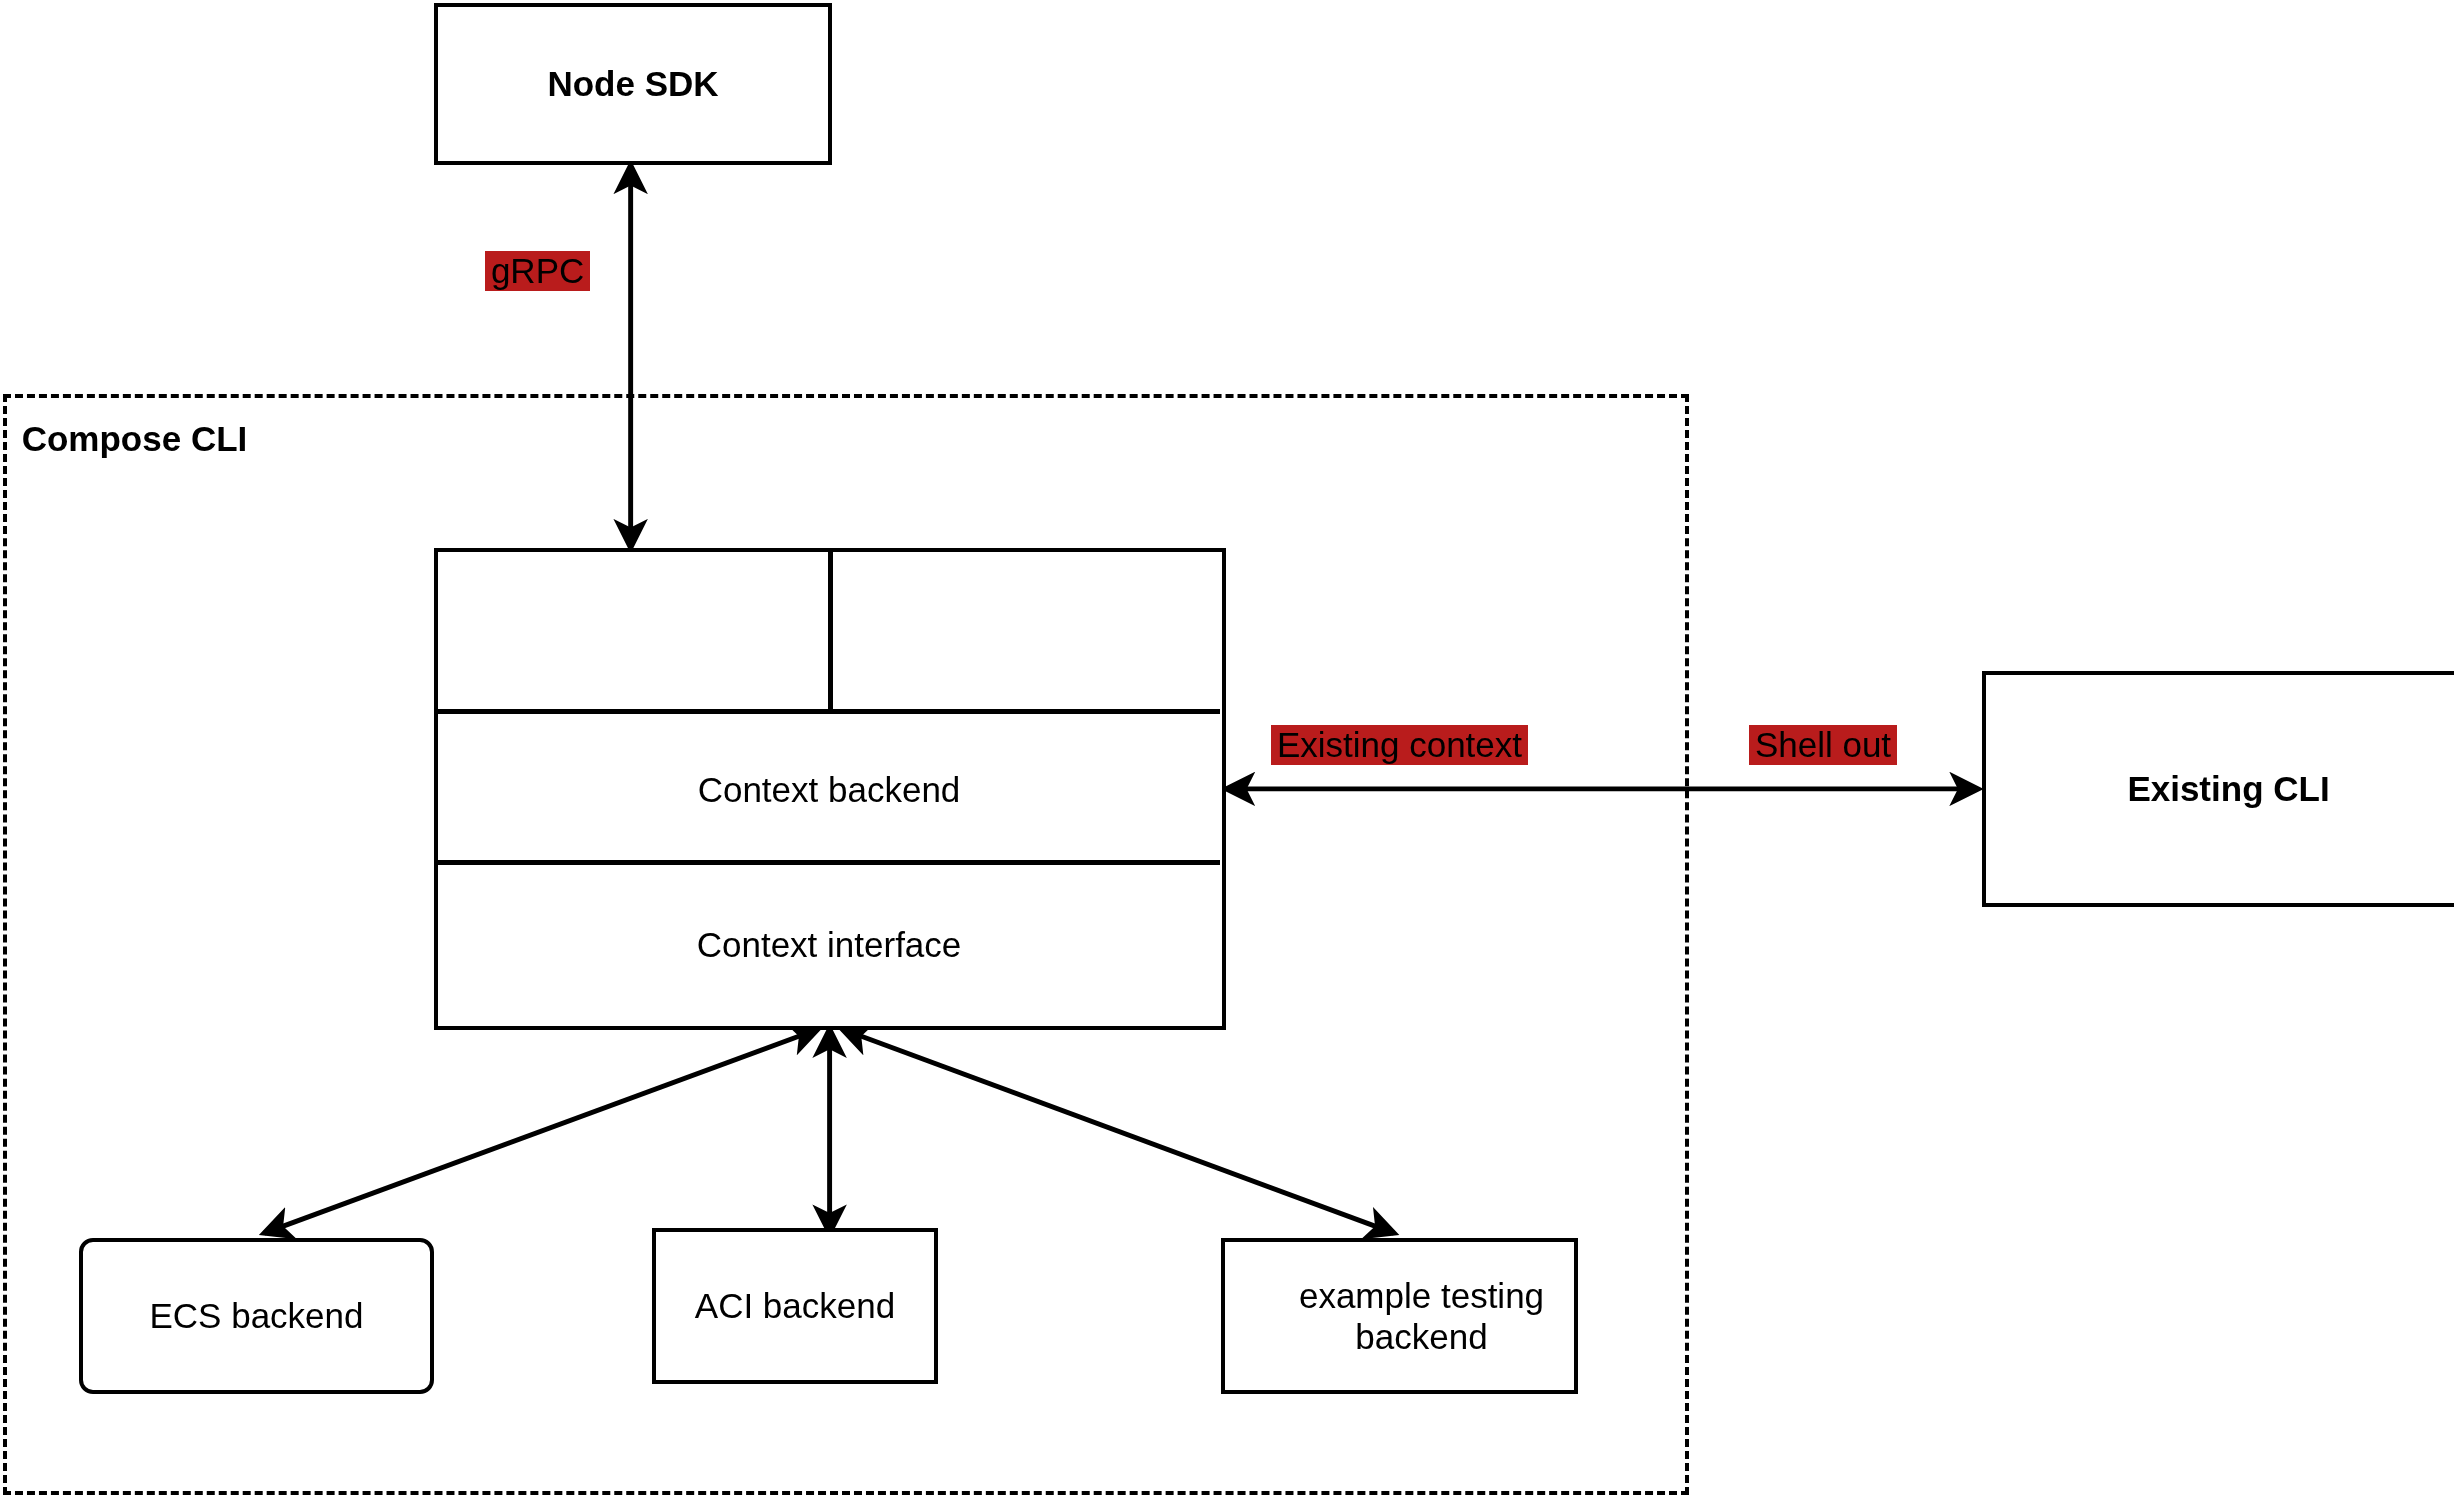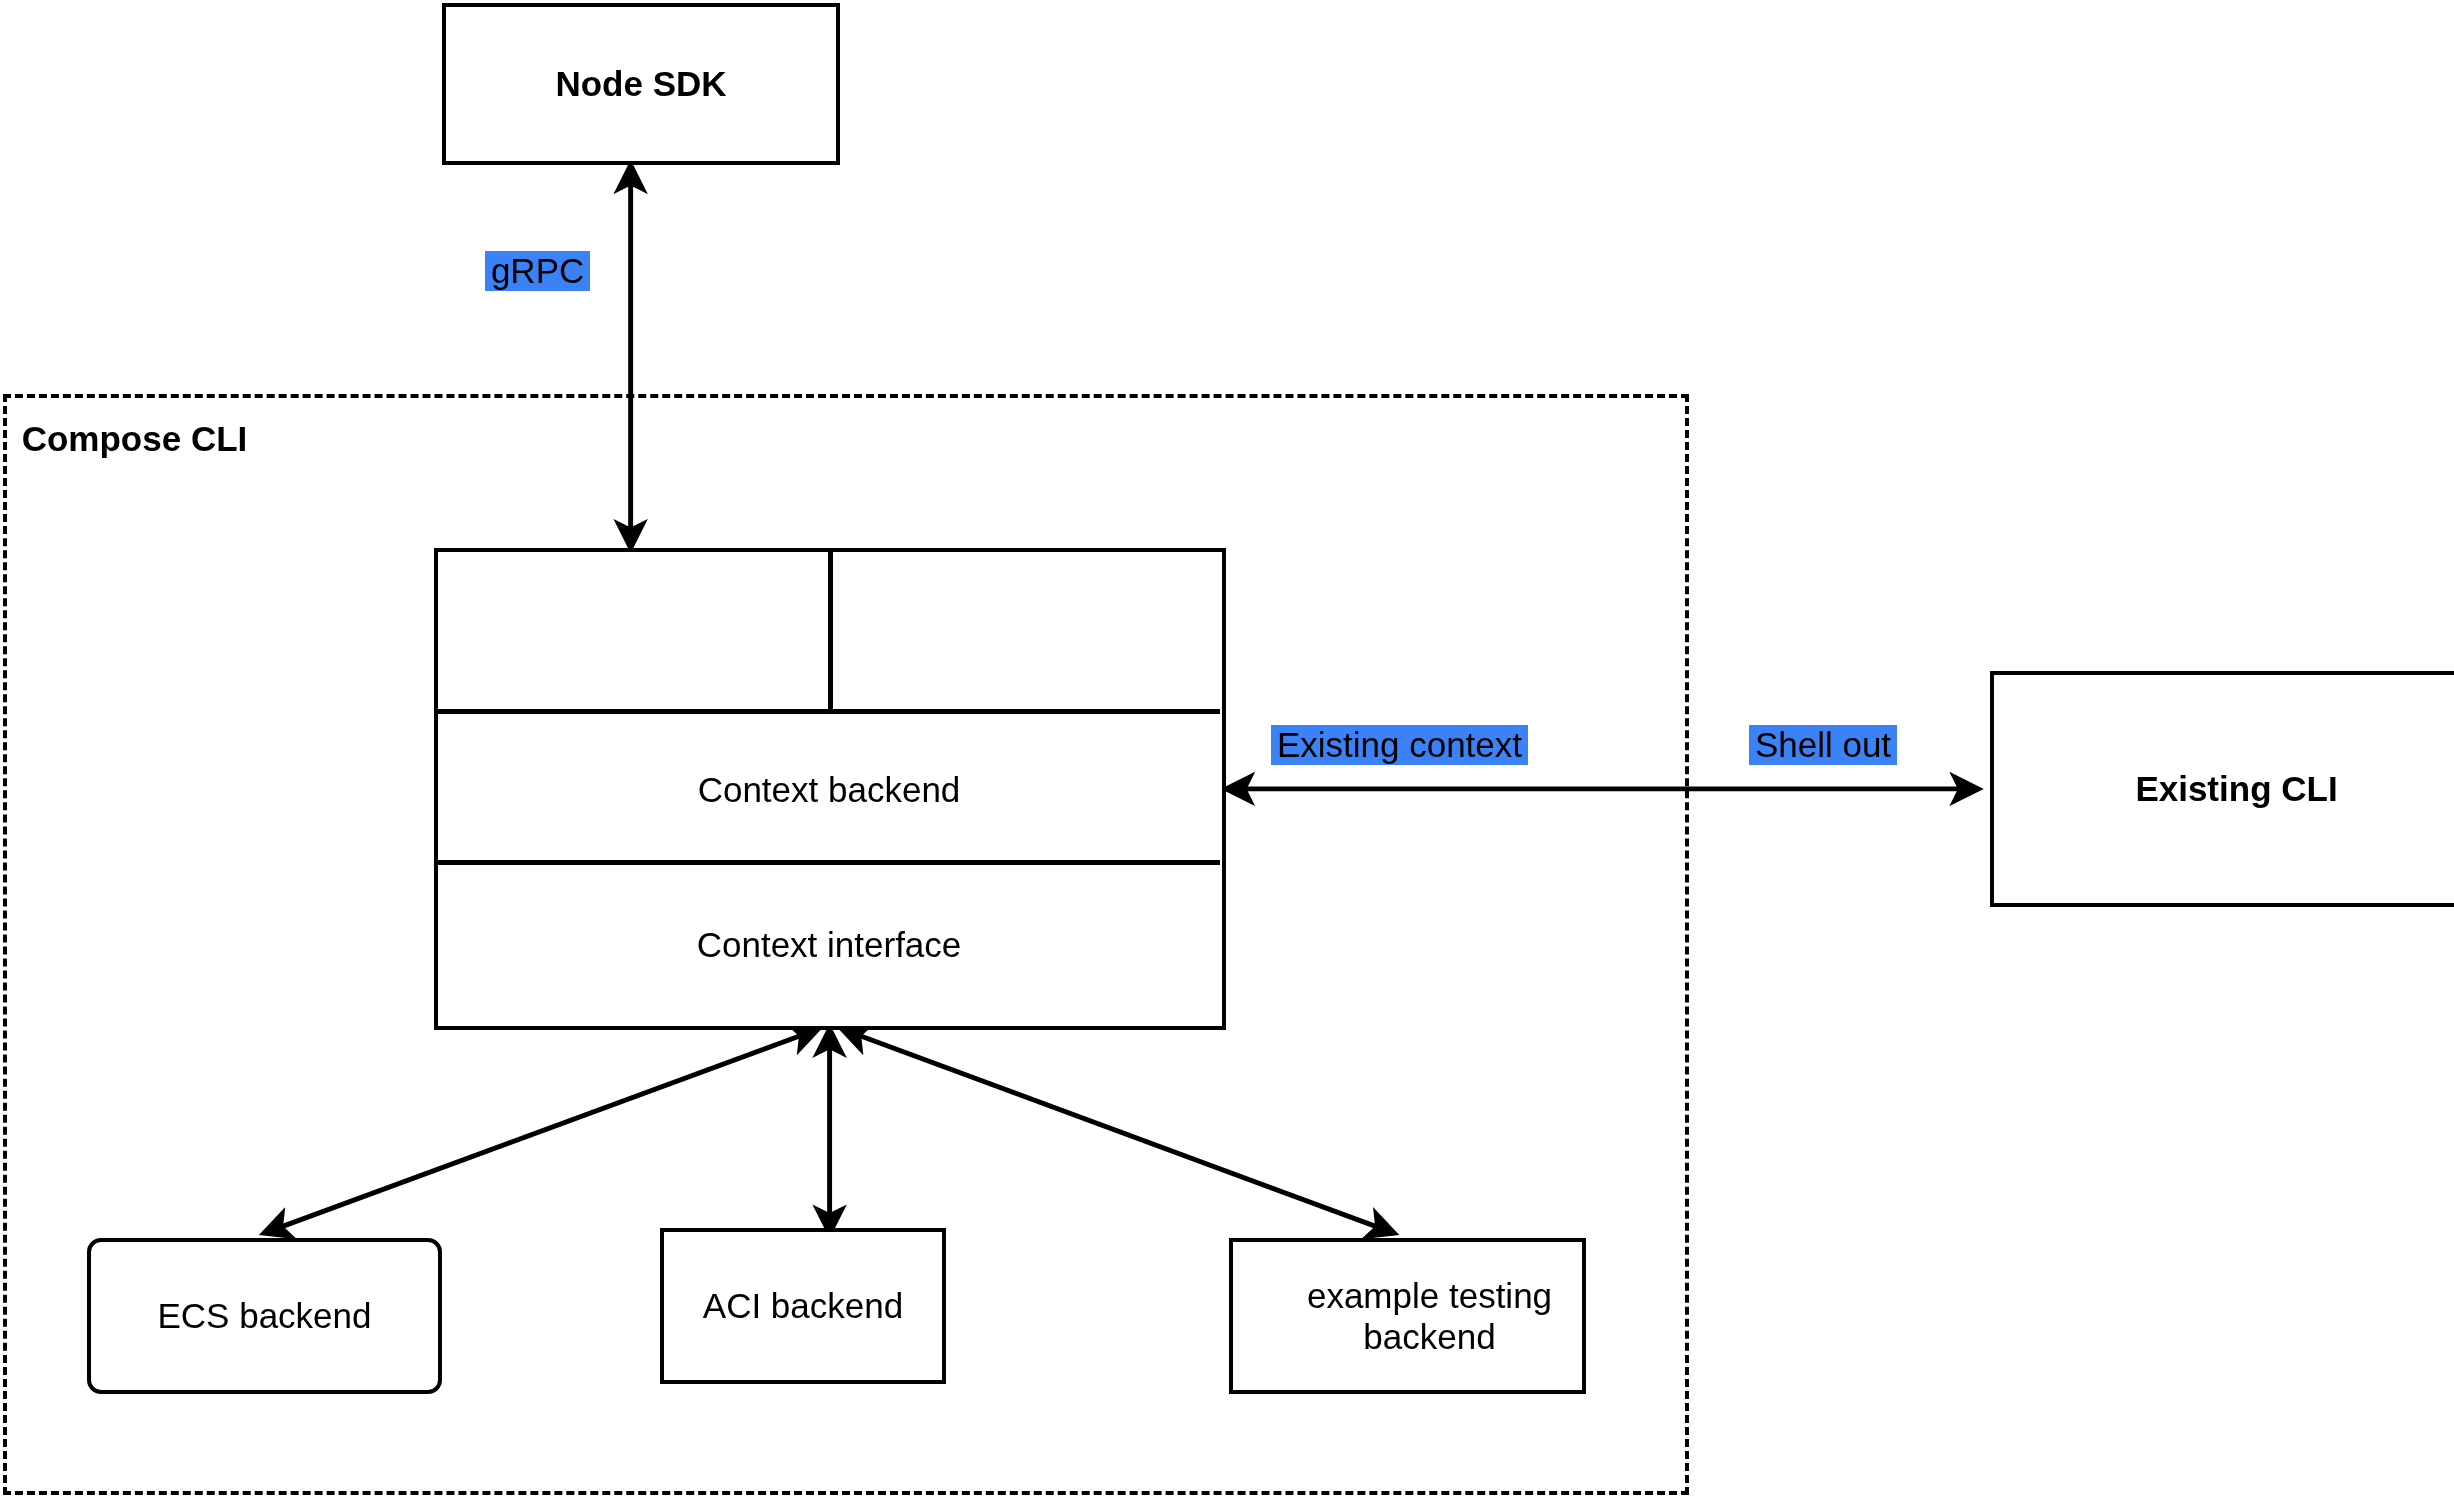--- a/index.html
+++ b/index.html
@@ -26,21 +26,20 @@
     position: absolute;
     box-sizing: border-box;
     border: 4.9px solid #000000;
     background: #ffffff;
     display: flex;
     align-items: center;
     justify-content: center;
     text-align: center;
     color: #000000;
     line-height: 1.18;
-    margin-left: 8px;
   }
   .node-label {
     display: block;
     padding: 0 9.9px;
     white-space: pre-line;
   }
   .bold-node {
     font-weight: bold;
   }
   .group-box {
@@ -52,21 +51,21 @@
   .group-title {
     position: absolute;
     font-weight: bold;
     color: #000000;
     white-space: nowrap;
   }
   .edge-label {
     position: absolute;
     color: #000000;
     white-space: nowrap;
-    background: #3b82f6;
+    background: #b91c1c;
     padding: 0 5.9px;
   }
   
   .stack {
     position: absolute;
     box-sizing: border-box;
     border: 4.9px solid #000000;
     background: #ffffff;
   }
   .stack-row {

